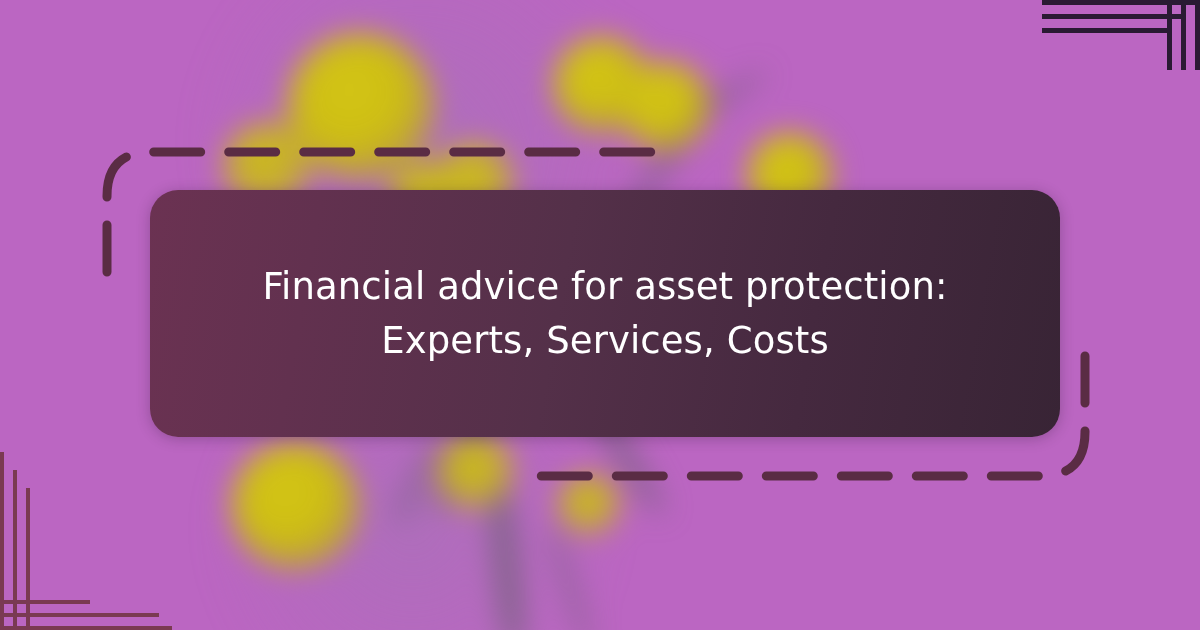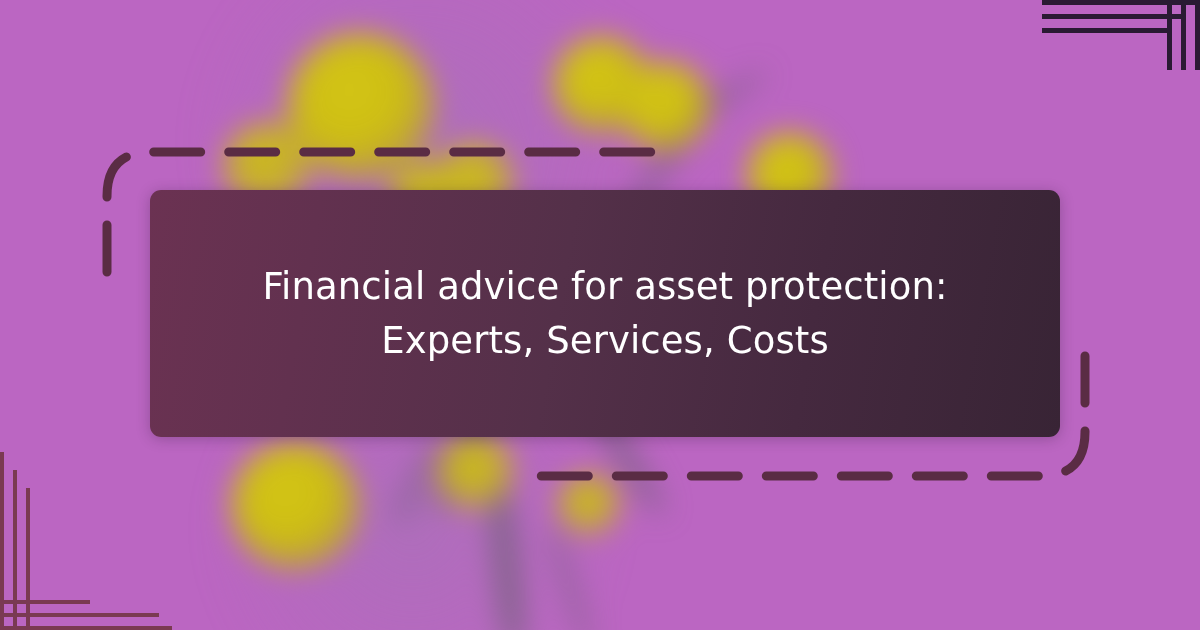--- a/index.html
+++ b/index.html
@@ -64,21 +64,21 @@
     pointer-events: none;
   }
 
   
   #title-card {
     position: absolute;
     left: 150px;
     top: 190px;
     width: 910px;
     height: 247px;
-    border-radius: 11px;
+    border-radius: 28px;
     background: linear-gradient(100deg, #6b3252 0%, #62314f 18%, #543049 45%, #45293f 72%, #382435 100%);
     box-shadow: 0 2px 14px rgba(40,20,45,.28);
     display: flex;
     align-items: center;
     justify-content: center;
     box-sizing: border-box;
     padding: 12px 46px;
   }
   #title-text {
     color: #ffffff;

